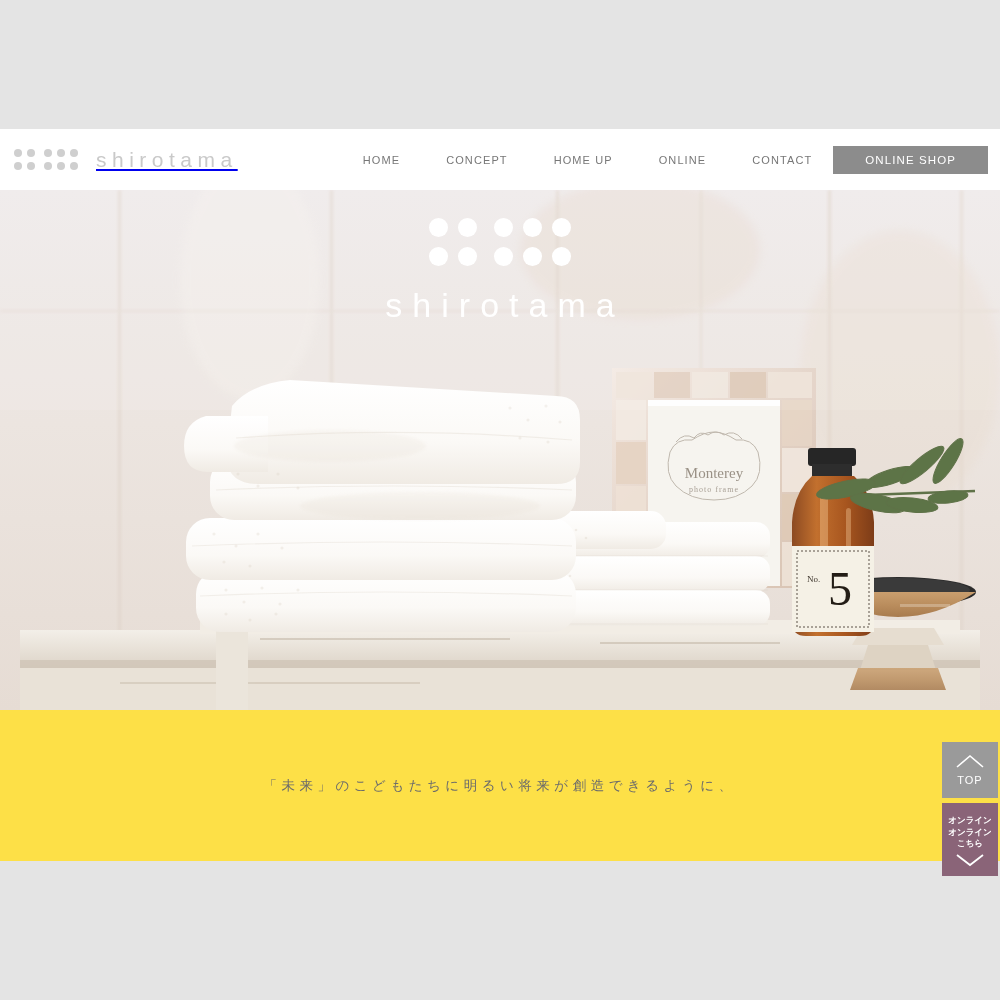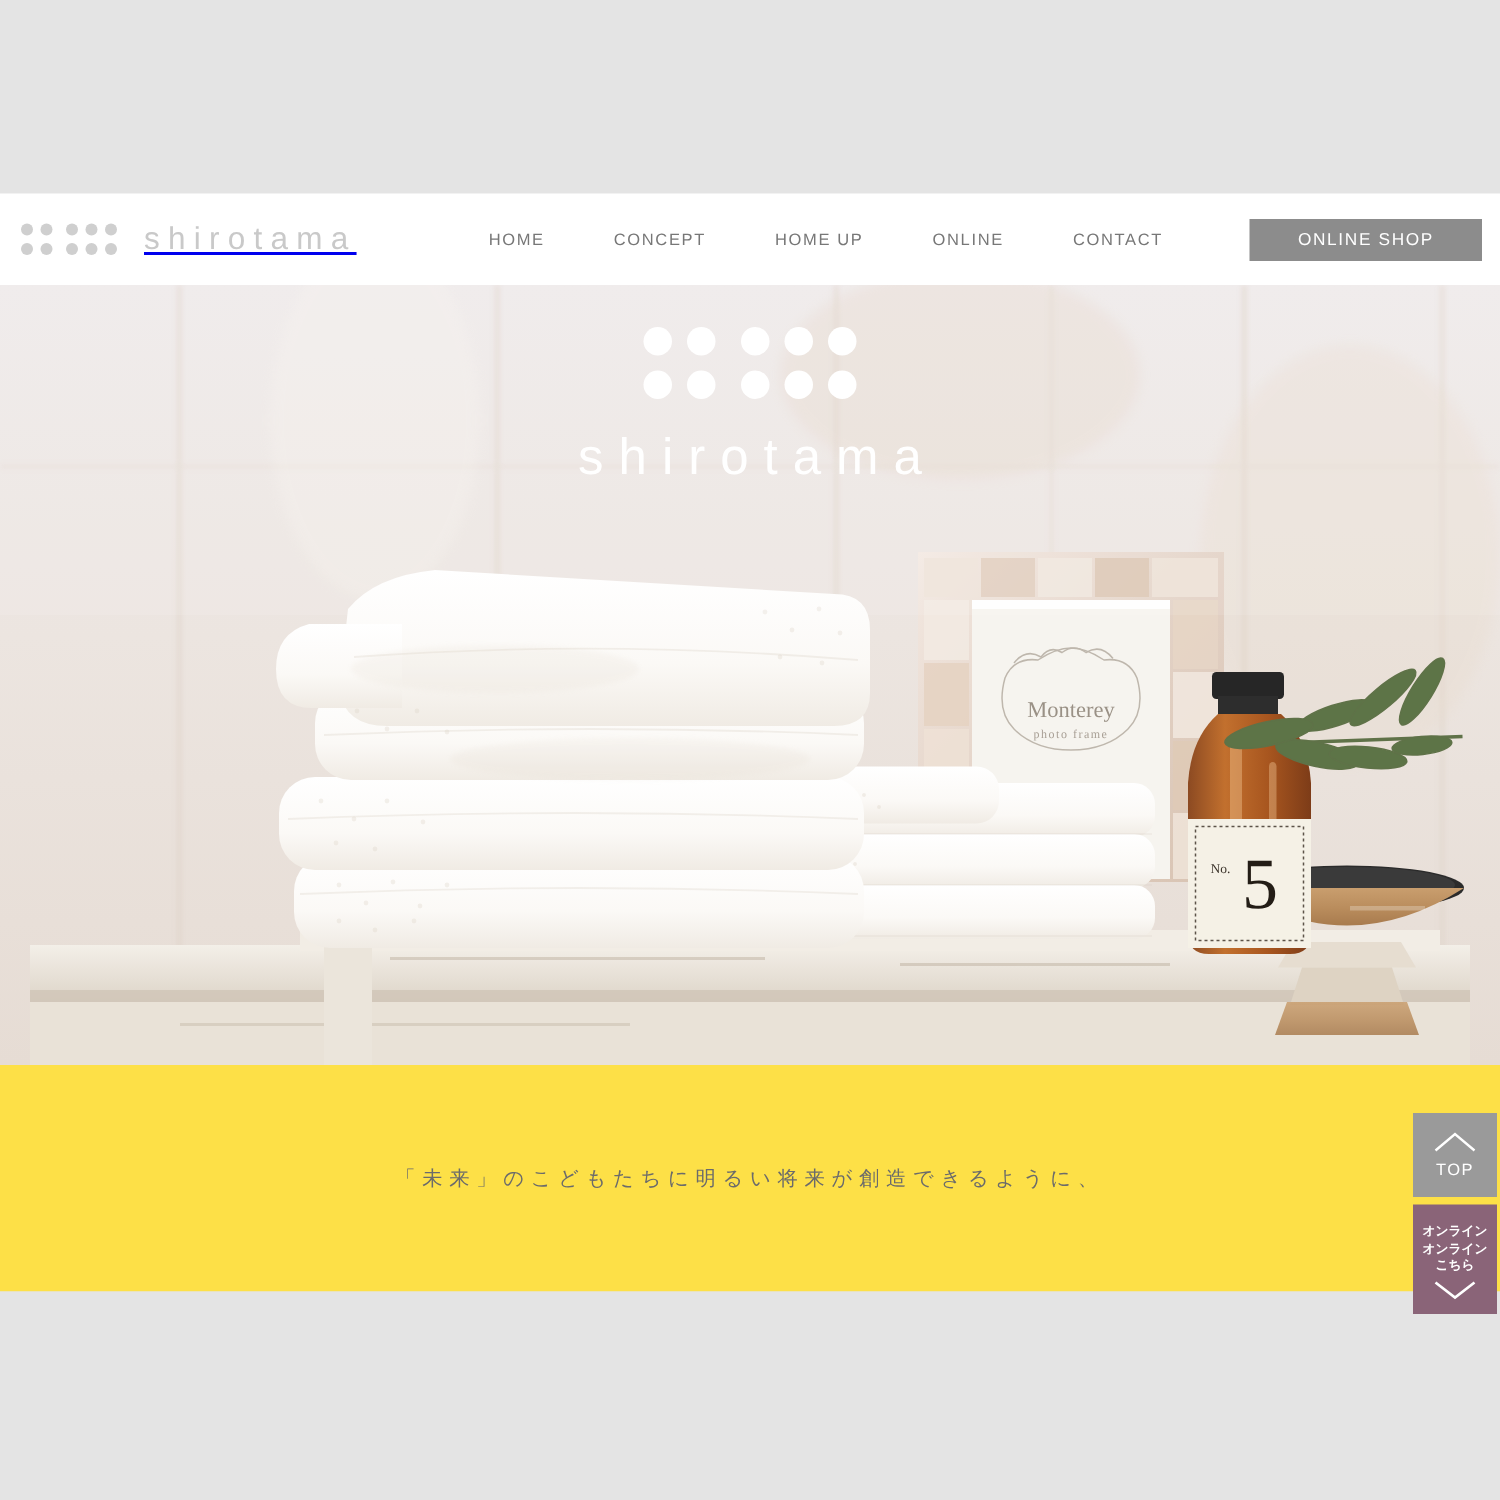--- a/index.html
+++ b/index.html
@@ -32,21 +32,21 @@
   }
 
   .main-nav {
     position:absolute; right:0; top:0; height:61px;
     display:flex; align-items:center;
   }
   .nav-link {
     font-size:11px; letter-spacing:1.1px; color:#777777;
     text-decoration:none; padding:0 0; margin-right:46px; white-space:nowrap;
   }
-  .nav-link:last-of-type { margin-right:58px; }
+  .nav-link:last-of-type { margin-right:21px; }
   .shop-btn {
     background:#8c8c8c; color:#ffffff; font-size:11.5px; letter-spacing:1.1px;
     padding:8px 32px; margin-right:12px; white-space:nowrap;
     border:none; font-family:inherit;
   }
 
   
   .hero {
     position:absolute; left:0; top:190px; width:1000px; height:520px;
     overflow:hidden; background:#efeae6;

